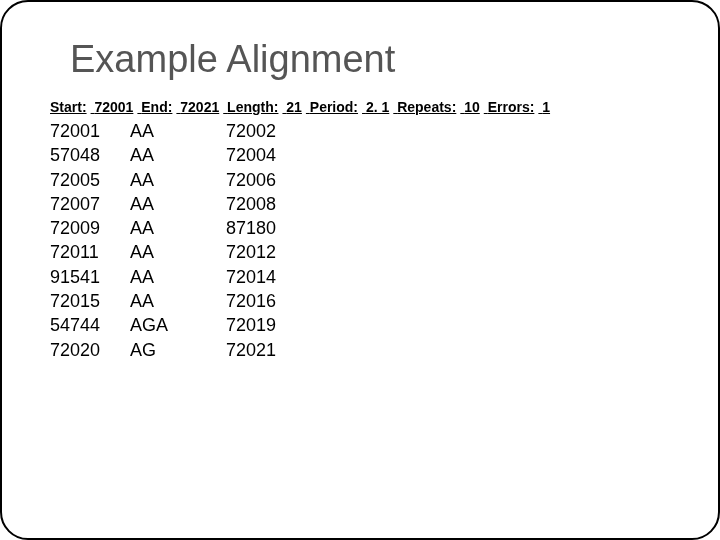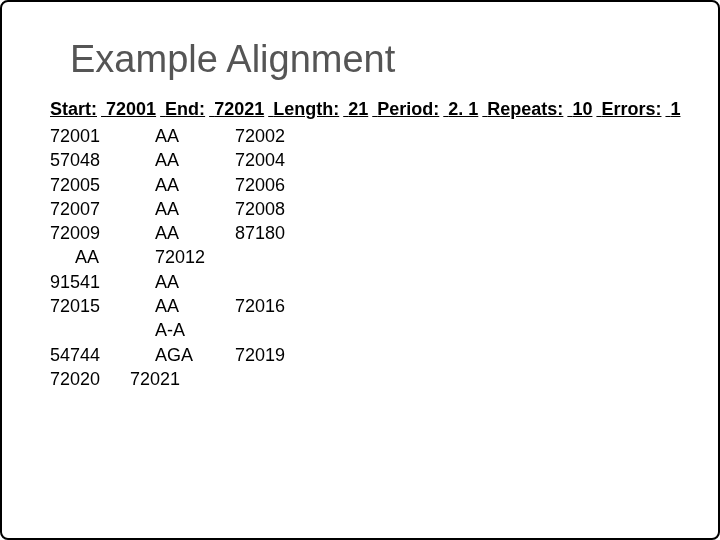--- a/index.html
+++ b/index.html
@@ -8,50 +8,50 @@
     width: 720px;
     height: 540px;
     background: #fff;
     font-family: Arial, Helvetica, sans-serif;
   }
   .slide {
     box-sizing: border-box;
     width: 720px;
     height: 540px;
     border: 2px solid #000;
-    border-radius: 8px;
+    border-radius: 28px;
     padding: 28px 48px 28px 48px;
     overflow: hidden;
   }
   .title {
     font-size: 38px;
     color: #555;
     margin: 8px 0 18px 20px;
     font-weight: normal;
   }
   .summary {
     font-weight: bold;
     text-decoration: underline;
-    font-size: 18px;
+    font-size: 14px;
     margin: 0 0 4px 0;
     white-space: nowrap;
   }
   .summary span {
     margin-right: 4px;
   }
   .align-table {
     font-size: 18px;
     line-height: 1.35;
   }
   .row {
     display: flex;
   }
   .c1 { width: 80px; }
-  .c2 { width: 80px; margin-left: 25px; }
-  .c3 { width: 80px; }
+  .c2 { width: 80px; }
+  .c3 { width: 80px; margin-left: 16px; }
 </style>
 </head>
 <body>
 
 <div class="slide">
   <h1 class="title">Example Alignment</h1>
 
   <div class="summary">
     <span>Start:</span>
     <span>72001</span>
@@ -87,40 +87,38 @@
       <div class="c1">72007</div>
       <div class="c2">AA</div>
       <div class="c3">72008</div>
     </div>
     <div class="row">
       <div class="c1">72009</div>
       <div class="c2">AA</div>
       <div class="c3">87180</div>
     </div>
     <div class="row">
+      <div class="c1">72011</div>
       <div class="c2">AA</div>
       <div class="c3">72012</div>
     </div>
     <div class="row">
       <div class="c1">91541</div>
       <div class="c2">AA</div>
+      <div class="c3">72014</div>
     </div>
     <div class="row">
       <div class="c1">72015</div>
       <div class="c2">AA</div>
       <div class="c3">72016</div>
-    </div>
-    <div class="row">
-      <div class="c1"></div>
-      <div class="c2">A-A</div>
-      <div class="c3"></div>
     </div>
     <div class="row">
       <div class="c1">54744</div>
       <div class="c2">AGA</div>
       <div class="c3">72019</div>
     </div>
     <div class="row">
       <div class="c1">72020</div>
+      <div class="c2">AG</div>
       <div class="c3">72021</div>
     </div>
   </div>
 </div>
 
 </body></html>

